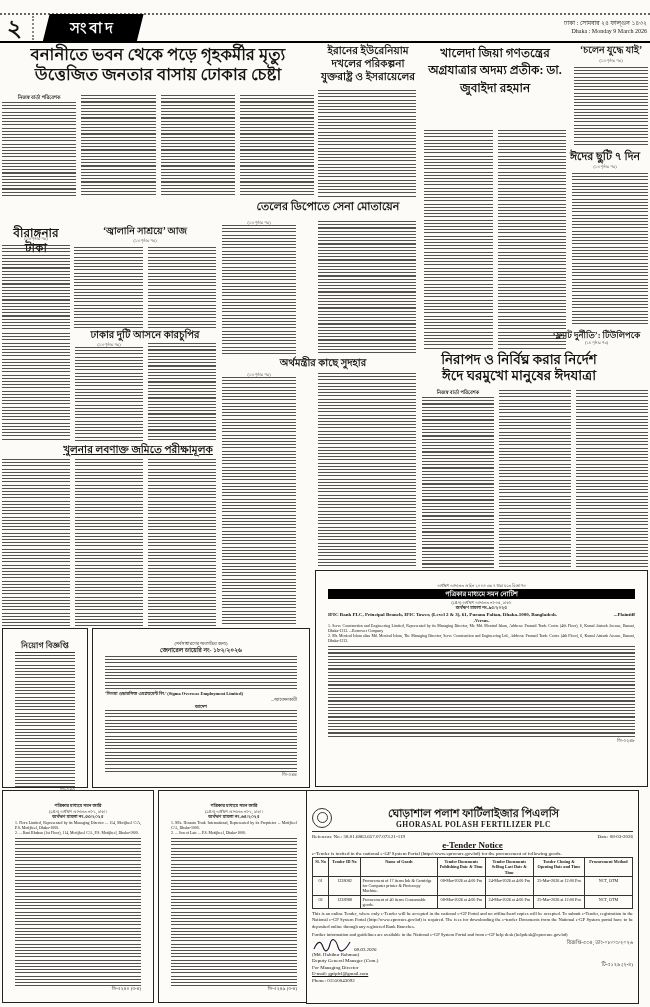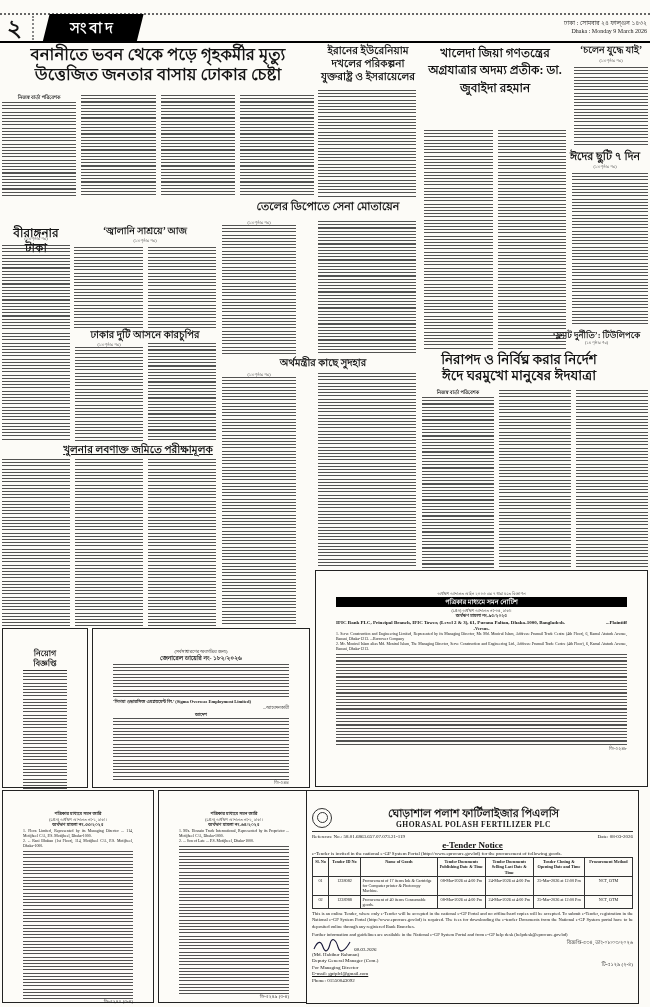--- a/index.html
+++ b/index.html
@@ -17,21 +17,21 @@
   .h{font-weight:bold;text-align:center;line-height:1.22;}
   .meta{font-size:4px;text-align:center;color:#333;line-height:1.1;}
   .by{font-size:5px;font-weight:bold;text-align:center;line-height:1.1;margin-bottom:1px;}
   
   .cols{display:flex;gap:5px;}
   .ft{flex:1;background-image:repeating-linear-gradient(to bottom,rgba(40,40,40,.8) 0,rgba(40,40,40,.8) 1.1px,transparent 1.1px,transparent 3.2px);}
   .ftb{background-image:repeating-linear-gradient(to bottom,rgba(40,40,40,.8) 0,rgba(40,40,40,.8) 1.1px,transparent 1.1px,transparent 3.2px);}
   .colstack{flex:1;display:flex;flex-direction:column;}
   .colstack .ft{flex:1;}
   
-  .box{border:1px solid #222;background:#fdfcf8;padding:20px;}
+  .box{border:1px solid #222;background:#fdfcf8;padding:12px;}
   .bar{background:#000;color:#fff;font-weight:bold;text-align:center;font-size:6.5px;line-height:1.5;margin:1px 0;}
   .tiny{font-size:4px;line-height:1.25;text-align:center;}
   .tinyb{font-size:4.5px;font-weight:bold;text-align:center;line-height:1.3;}
   .just{font-size:3.9px;line-height:1.28;text-align:justify;}
   .code{font-size:4.5px;text-align:right;}
   table{width:100%;border-collapse:collapse;font-size:4.2px;line-height:1.25;}
   th,td{border:1px solid #333;padding:1px 1.5px;vertical-align:top;}
   th{font-weight:bold;text-align:center;}
   td{text-align:center;}
   td.goods{text-align:left;}

